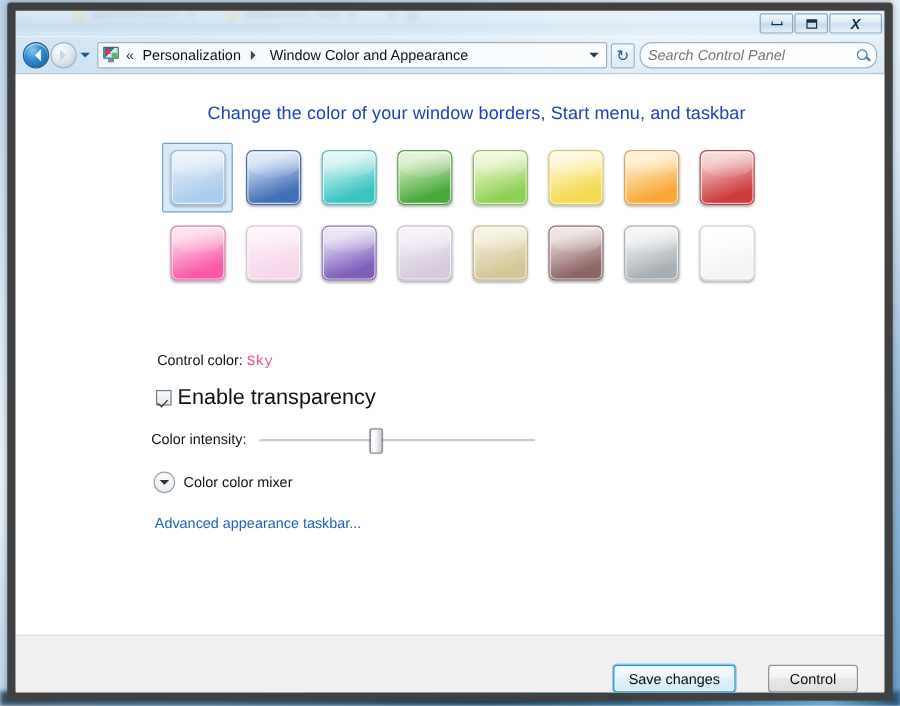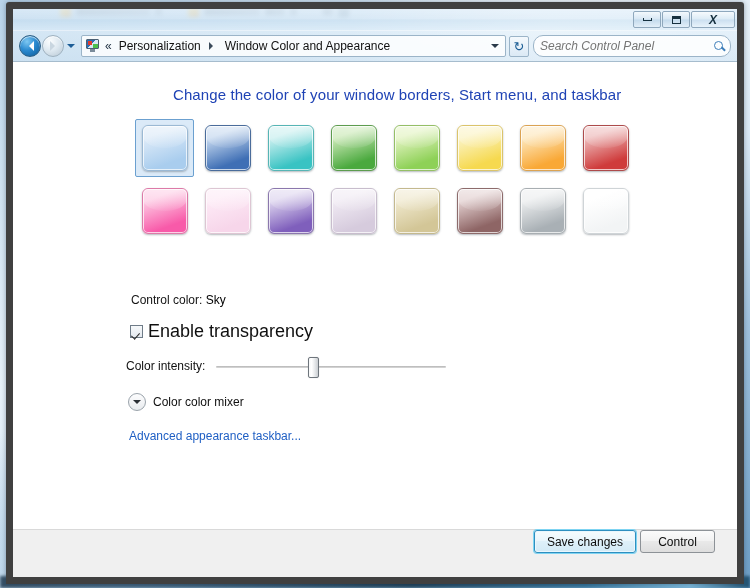--- a/index.html
+++ b/index.html
@@ -221,21 +221,21 @@
     content: ""; position: absolute; left: 0; top: 0; right: 0; height: 52%;
     background: linear-gradient(180deg, rgba(255,255,255,.55), rgba(255,255,255,.06));
     border-radius: 6px 6px 40px 40px / 6px 6px 22px 22px;
   }
 
   
   #currentcolor {
     position: absolute; left: 118px; top: 231px;
     font-size: 12px; color: #141414;
   }
-  #currentcolor .val { color: #000000; }
+  #currentcolor .val { color: #ec4899; font-family: Liberation Mono, monospace; }
 
   
   #transparency-row {
     position: absolute; left: 117px; top: 259px;
     display: flex; align-items: center; cursor: default;
   }
   .cbox {
     width: 13px; height: 13px; flex: 0 0 auto;
     border: 1px solid #6f7c88;
     background: linear-gradient(180deg,#f7f9fb,#e4e9ee);
@@ -287,22 +287,22 @@
   #adv-link {
     position: absolute; left: 116px; top: 367px;
     font-size: 12px; color: #1f5fc4; cursor: default;
   }
 
   
   #cmdbar {
     position: absolute; left: 0; right: 0; bottom: 0; height: 48px;
     background: #f0f0f0;
     border-top: 1px solid #d9d9d9;
-    display: flex; align-items: flex-start; justify-content: flex-end;
-    padding-right: 22px; gap: 4px; padding-left: 36px;
+    display: flex; align-items: flex-end; justify-content: flex-end;
+    padding-right: 22px; gap: 27px; padding-left: 36px;
   }
   .btn {
     height: 23px; min-width: 75px;
     padding: 0 12px;
     font-family: "Liberation Sans", sans-serif; font-size: 12px; color: #0c0c0c;
     border: 1px solid #8d9297; border-radius: 3px;
     background: linear-gradient(180deg,#fbfbfb 0%,#f2f2f2 46%,#e9e9e9 50%,#dedede 100%);
     cursor: default;
   }
   .btn.default {

